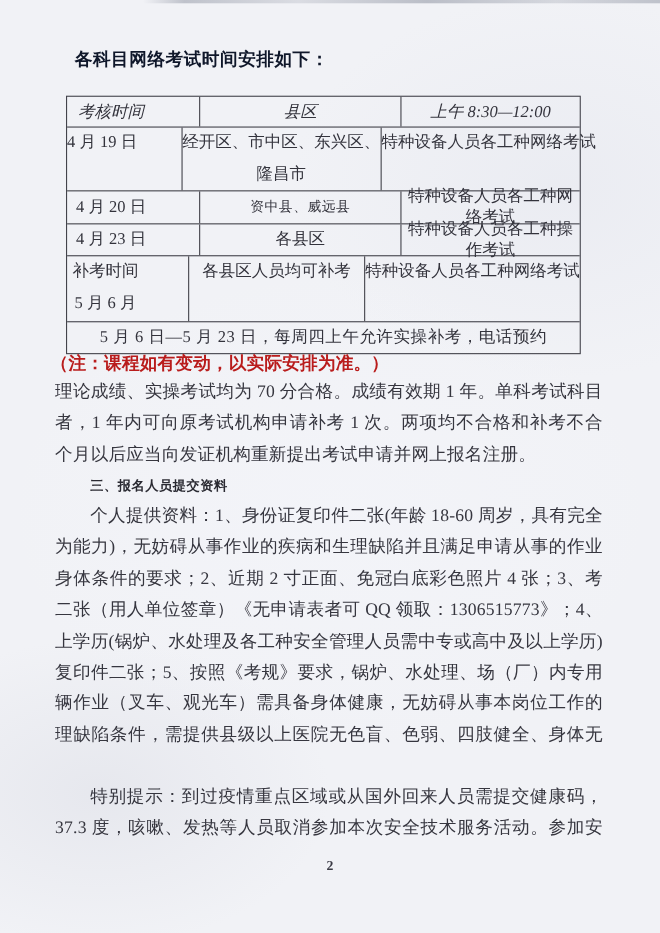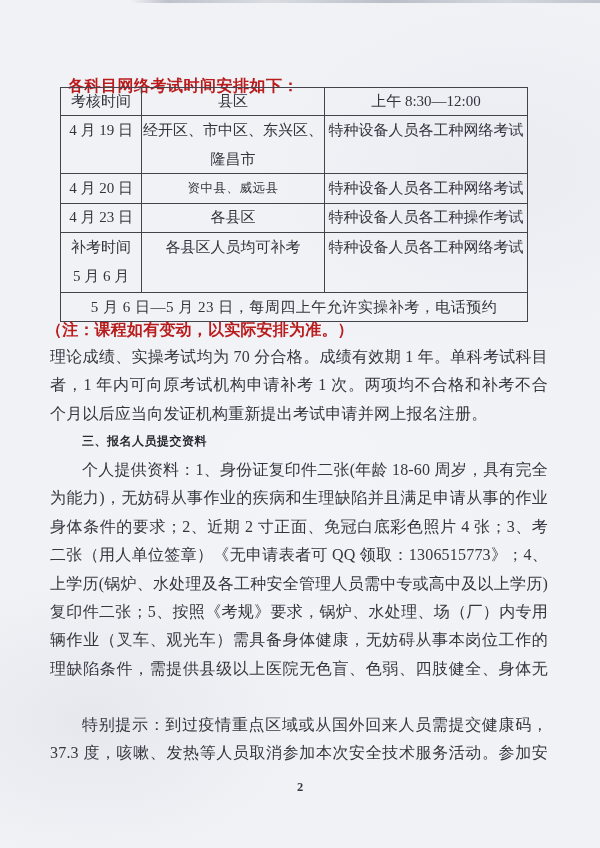--- a/index.html
+++ b/index.html
@@ -21,37 +21,37 @@
   }
   .paper-mottle {
     position: absolute; inset: 0;
     background:
       radial-gradient(ellipse 300px 200px at 15% 85%, rgba(210,212,222,.35), transparent 70%),
       radial-gradient(ellipse 350px 250px at 85% 20%, rgba(228,230,238,.5), transparent 70%),
       radial-gradient(ellipse 400px 300px at 50% 55%, rgba(244,245,250,.6), transparent 75%);
     pointer-events: none;
   }
   .doc-title {
-    position: absolute; left: 68px; top: 76px;
+    position: absolute; left: 68px; top: 44px;
     font-family: "Liberation Sans", "DejaVu Sans", sans-serif;
     font-weight: bold; font-size: 16px; letter-spacing: .5px;
-    color: #b91c1c;
+    color: #0f172a;
   }
   
   .tbl {
     position: absolute; left: 60px; top: 87px; width: 466px;
     border: 1.6px solid #43434b;
     font-size: 15px; color: #33333c;
   }
   .trow { display: flex; border-top: 1.4px solid #43434b; }
-  .trow:first-child { border-top: none; }
+  .trow:first-child { border-top: none; font-style: italic; }
   .cell { box-sizing: border-box; display: flex; flex-direction: column;
           align-items: center; justify-content: center; text-align: center; }
   .c1 { width: 80px; }
-  .c2 { width: 183px; border-left: 1.4px solid #43434b; }
+  .c2 { width: 183px; border-left: 1.4px solid #43434b; margin-left: 40px; }
   .c3 { flex: 1; border-left: 1.4px solid #43434b; }
   .h27  { height: 27px; }
   .h57  { height: 57px; }
   .h28  { height: 28.5px; }
   .h58  { height: 58.5px; }
   .top-align { justify-content: flex-start; }
   .ln { line-height: 28.5px; white-space: nowrap; }
   .small-txt { font-size: 12.5px; letter-spacing: .5px; }
   .tfoot { display: block; text-align: center; line-height: 28px; letter-spacing: .5px; }
   

